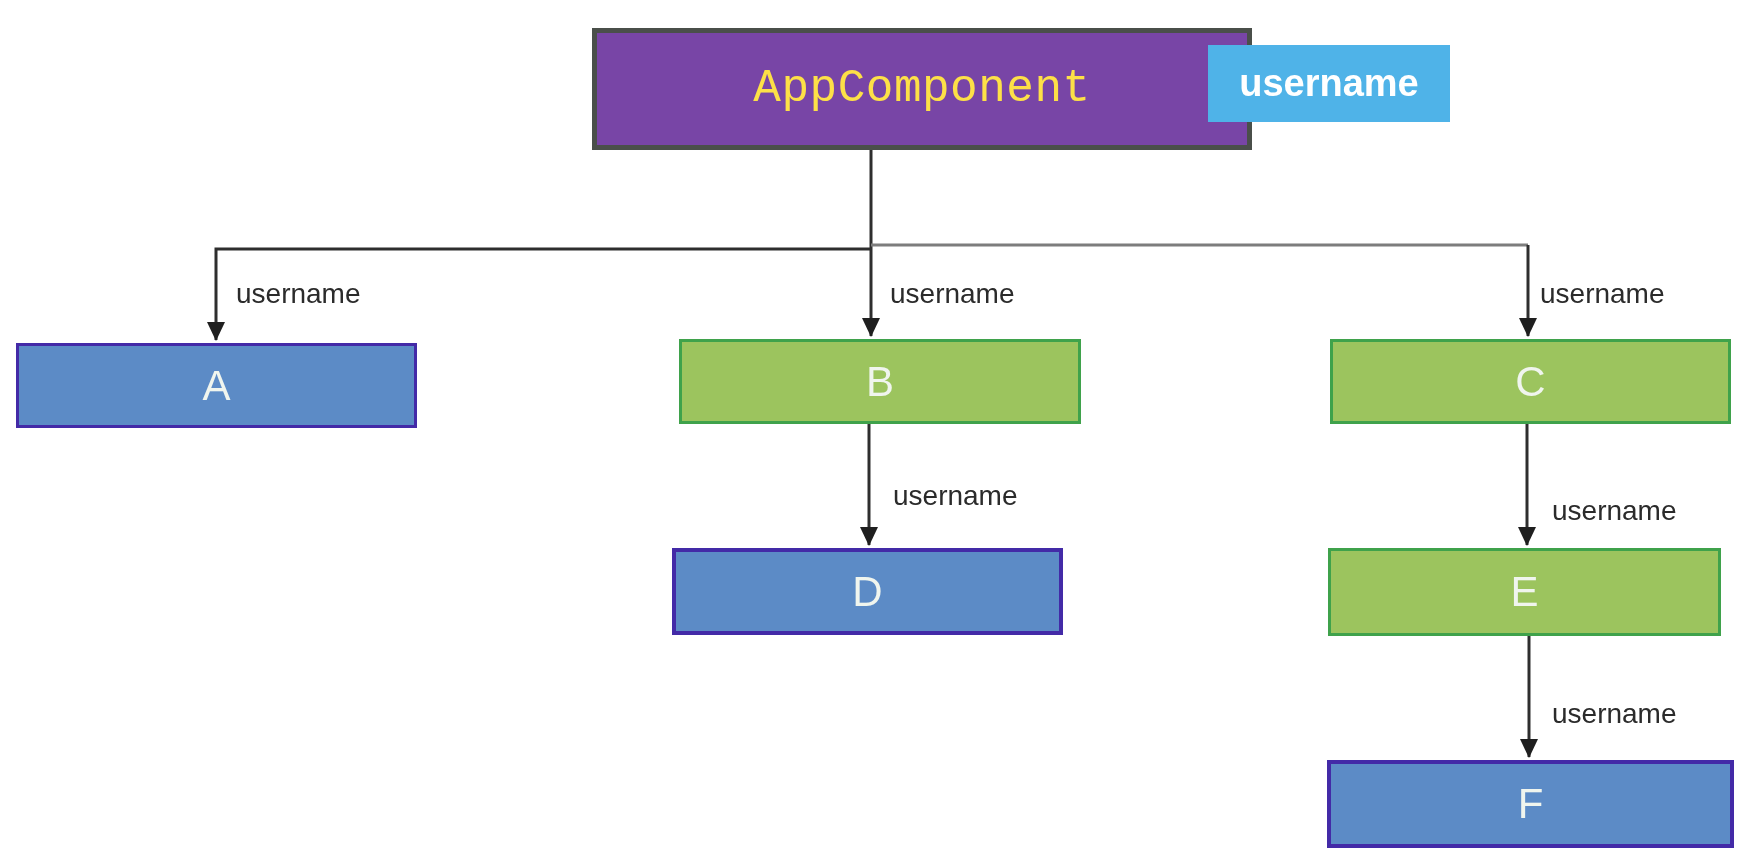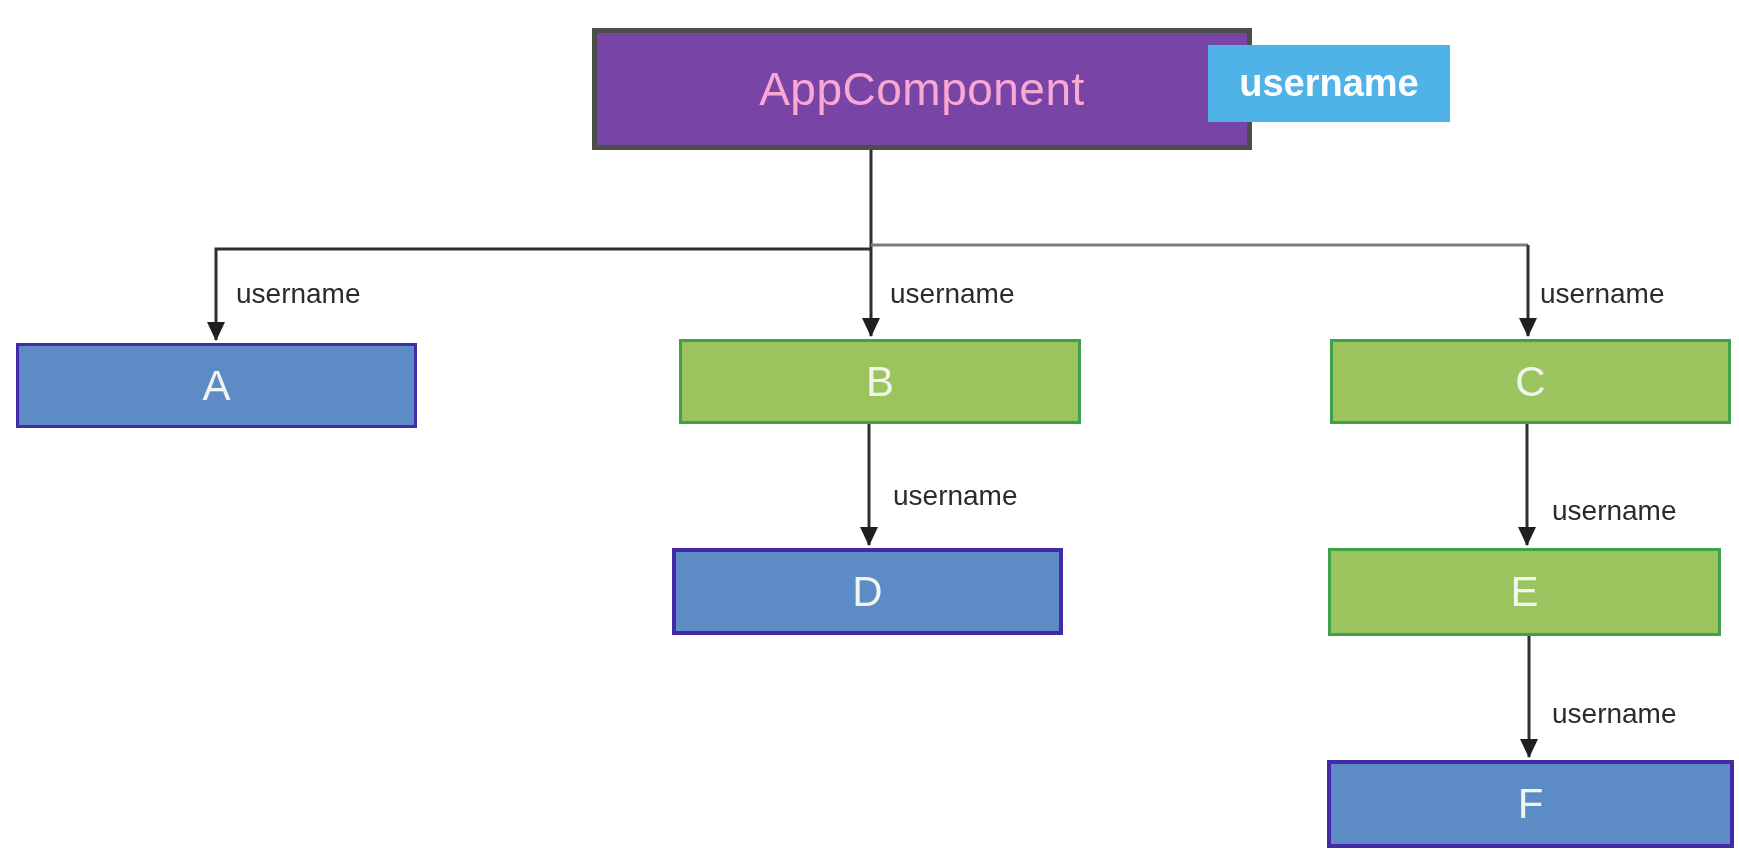--- a/index.html
+++ b/index.html
@@ -63,21 +63,21 @@
     <path class="ln light" d="M871 245 L1528 245"></path>
     <path class="ln" d="M1528 245 L1528 336" marker-end="url(#arrow)"></path>
 
     <path class="ln" d="M869 424 L869 545" marker-end="url(#arrow)"></path>
 
     <path class="ln" d="M1527 424 L1527 545" marker-end="url(#arrow)"></path>
 
     <path class="ln" d="M1529 636 L1529 757" marker-end="url(#arrow)"></path>
   </svg>
 
-  <div class="node root" style="left: 592px; top: 28px; width: 660px; height: 122px; background-color: rgb(120, 69, 166); border-color: rgb(74, 79, 74); color: #f9a8d4;">AppComponent</div>
+  <div class="node root" style="left: 592px; top: 28px; width: 660px; height: 122px; background-color: rgb(120, 69, 166); border-color: rgb(74, 79, 74); color: #fde047; font-family: Liberation Mono, monospace;">AppComponent</div>
 
   <div class="badge" style="left: 1208px; top: 45px; width: 242px; height: 77px; background-color: rgb(79, 179, 232); color: rgb(255, 255, 255);">username</div>
 
   <div class="node child" style="left: 16px; top: 343px; width: 401px; height: 85px; background-color: rgb(92, 139, 198); border-color: rgb(67, 42, 167); color: rgb(240, 245, 238);">A</div>
 
   <div class="node child" style="left: 679px; top: 339px; width: 402px; height: 85px; background-color: rgb(156, 196, 94); border-color: rgb(63, 162, 75); color: rgb(240, 245, 238);">B</div>
 
   <div class="node child" style="left: 1330px; top: 339px; width: 401px; height: 85px; background-color: rgb(156, 196, 94); border-color: rgb(63, 162, 75); color: rgb(240, 245, 238);">C</div>
 
   <div class="node child thick" style="left: 672px; top: 548px; width: 391px; height: 87px; background-color: rgb(92, 139, 198); border-color: rgb(67, 42, 167); color: rgb(240, 245, 238);">D</div>

